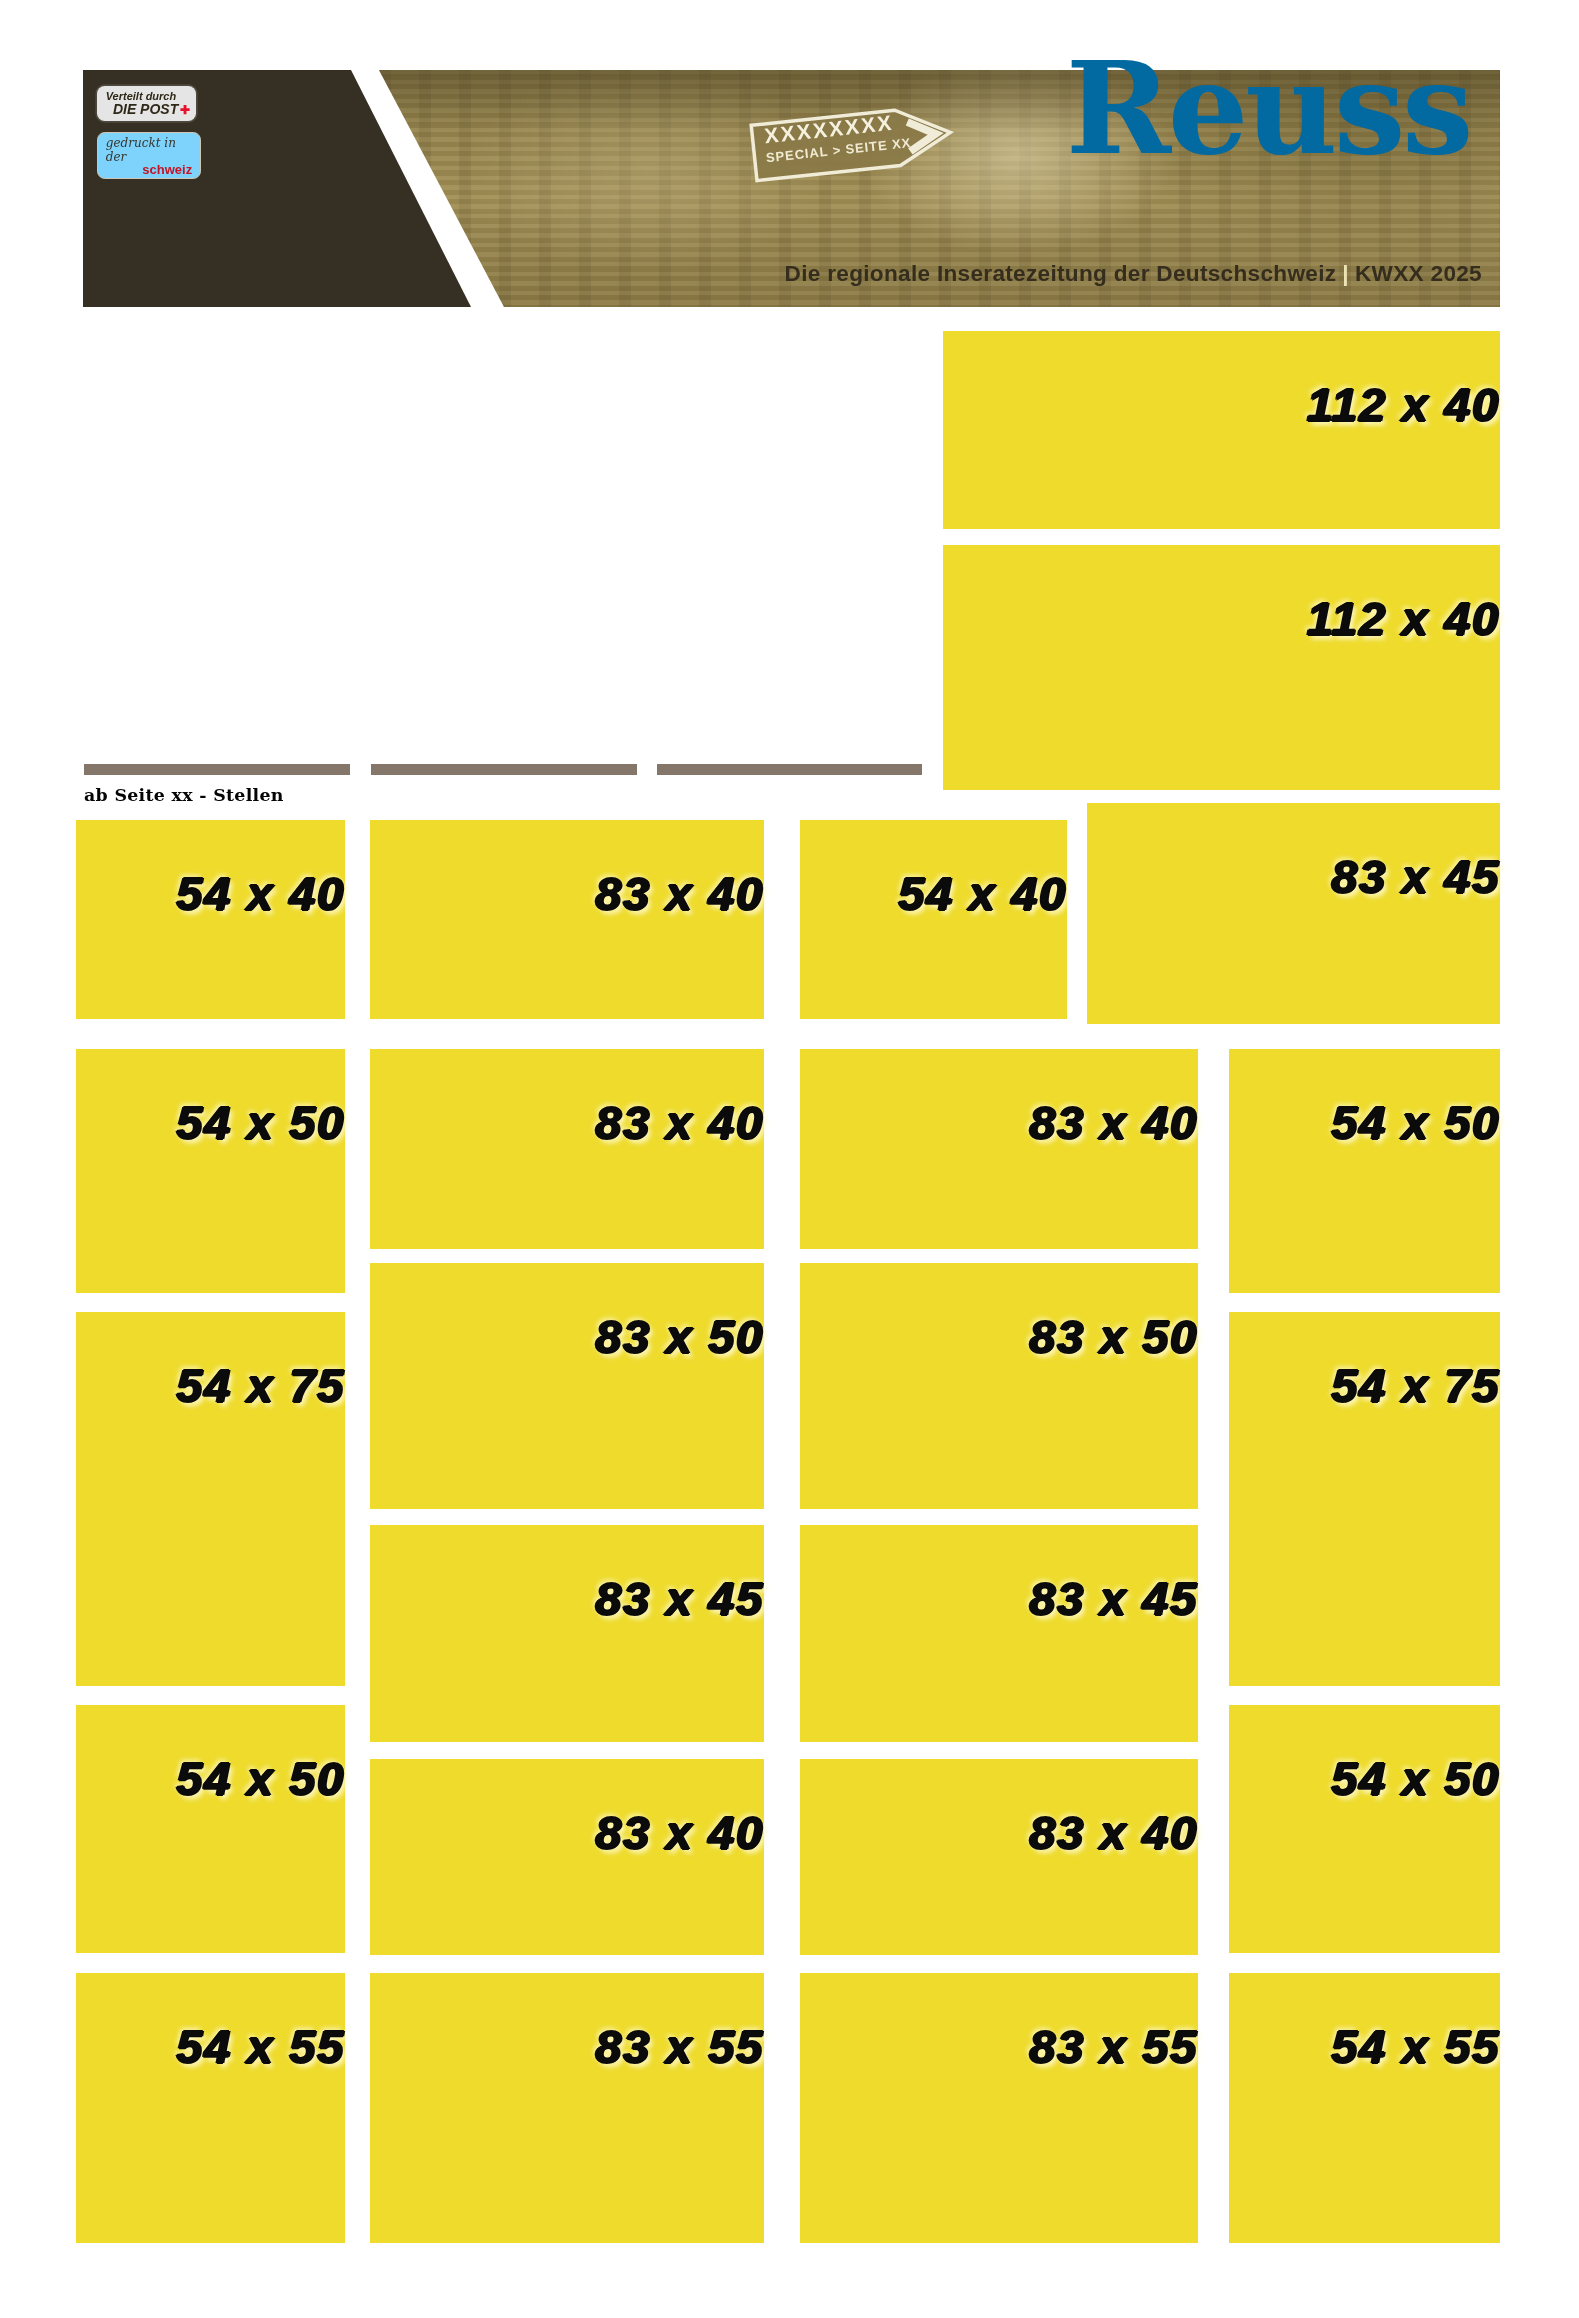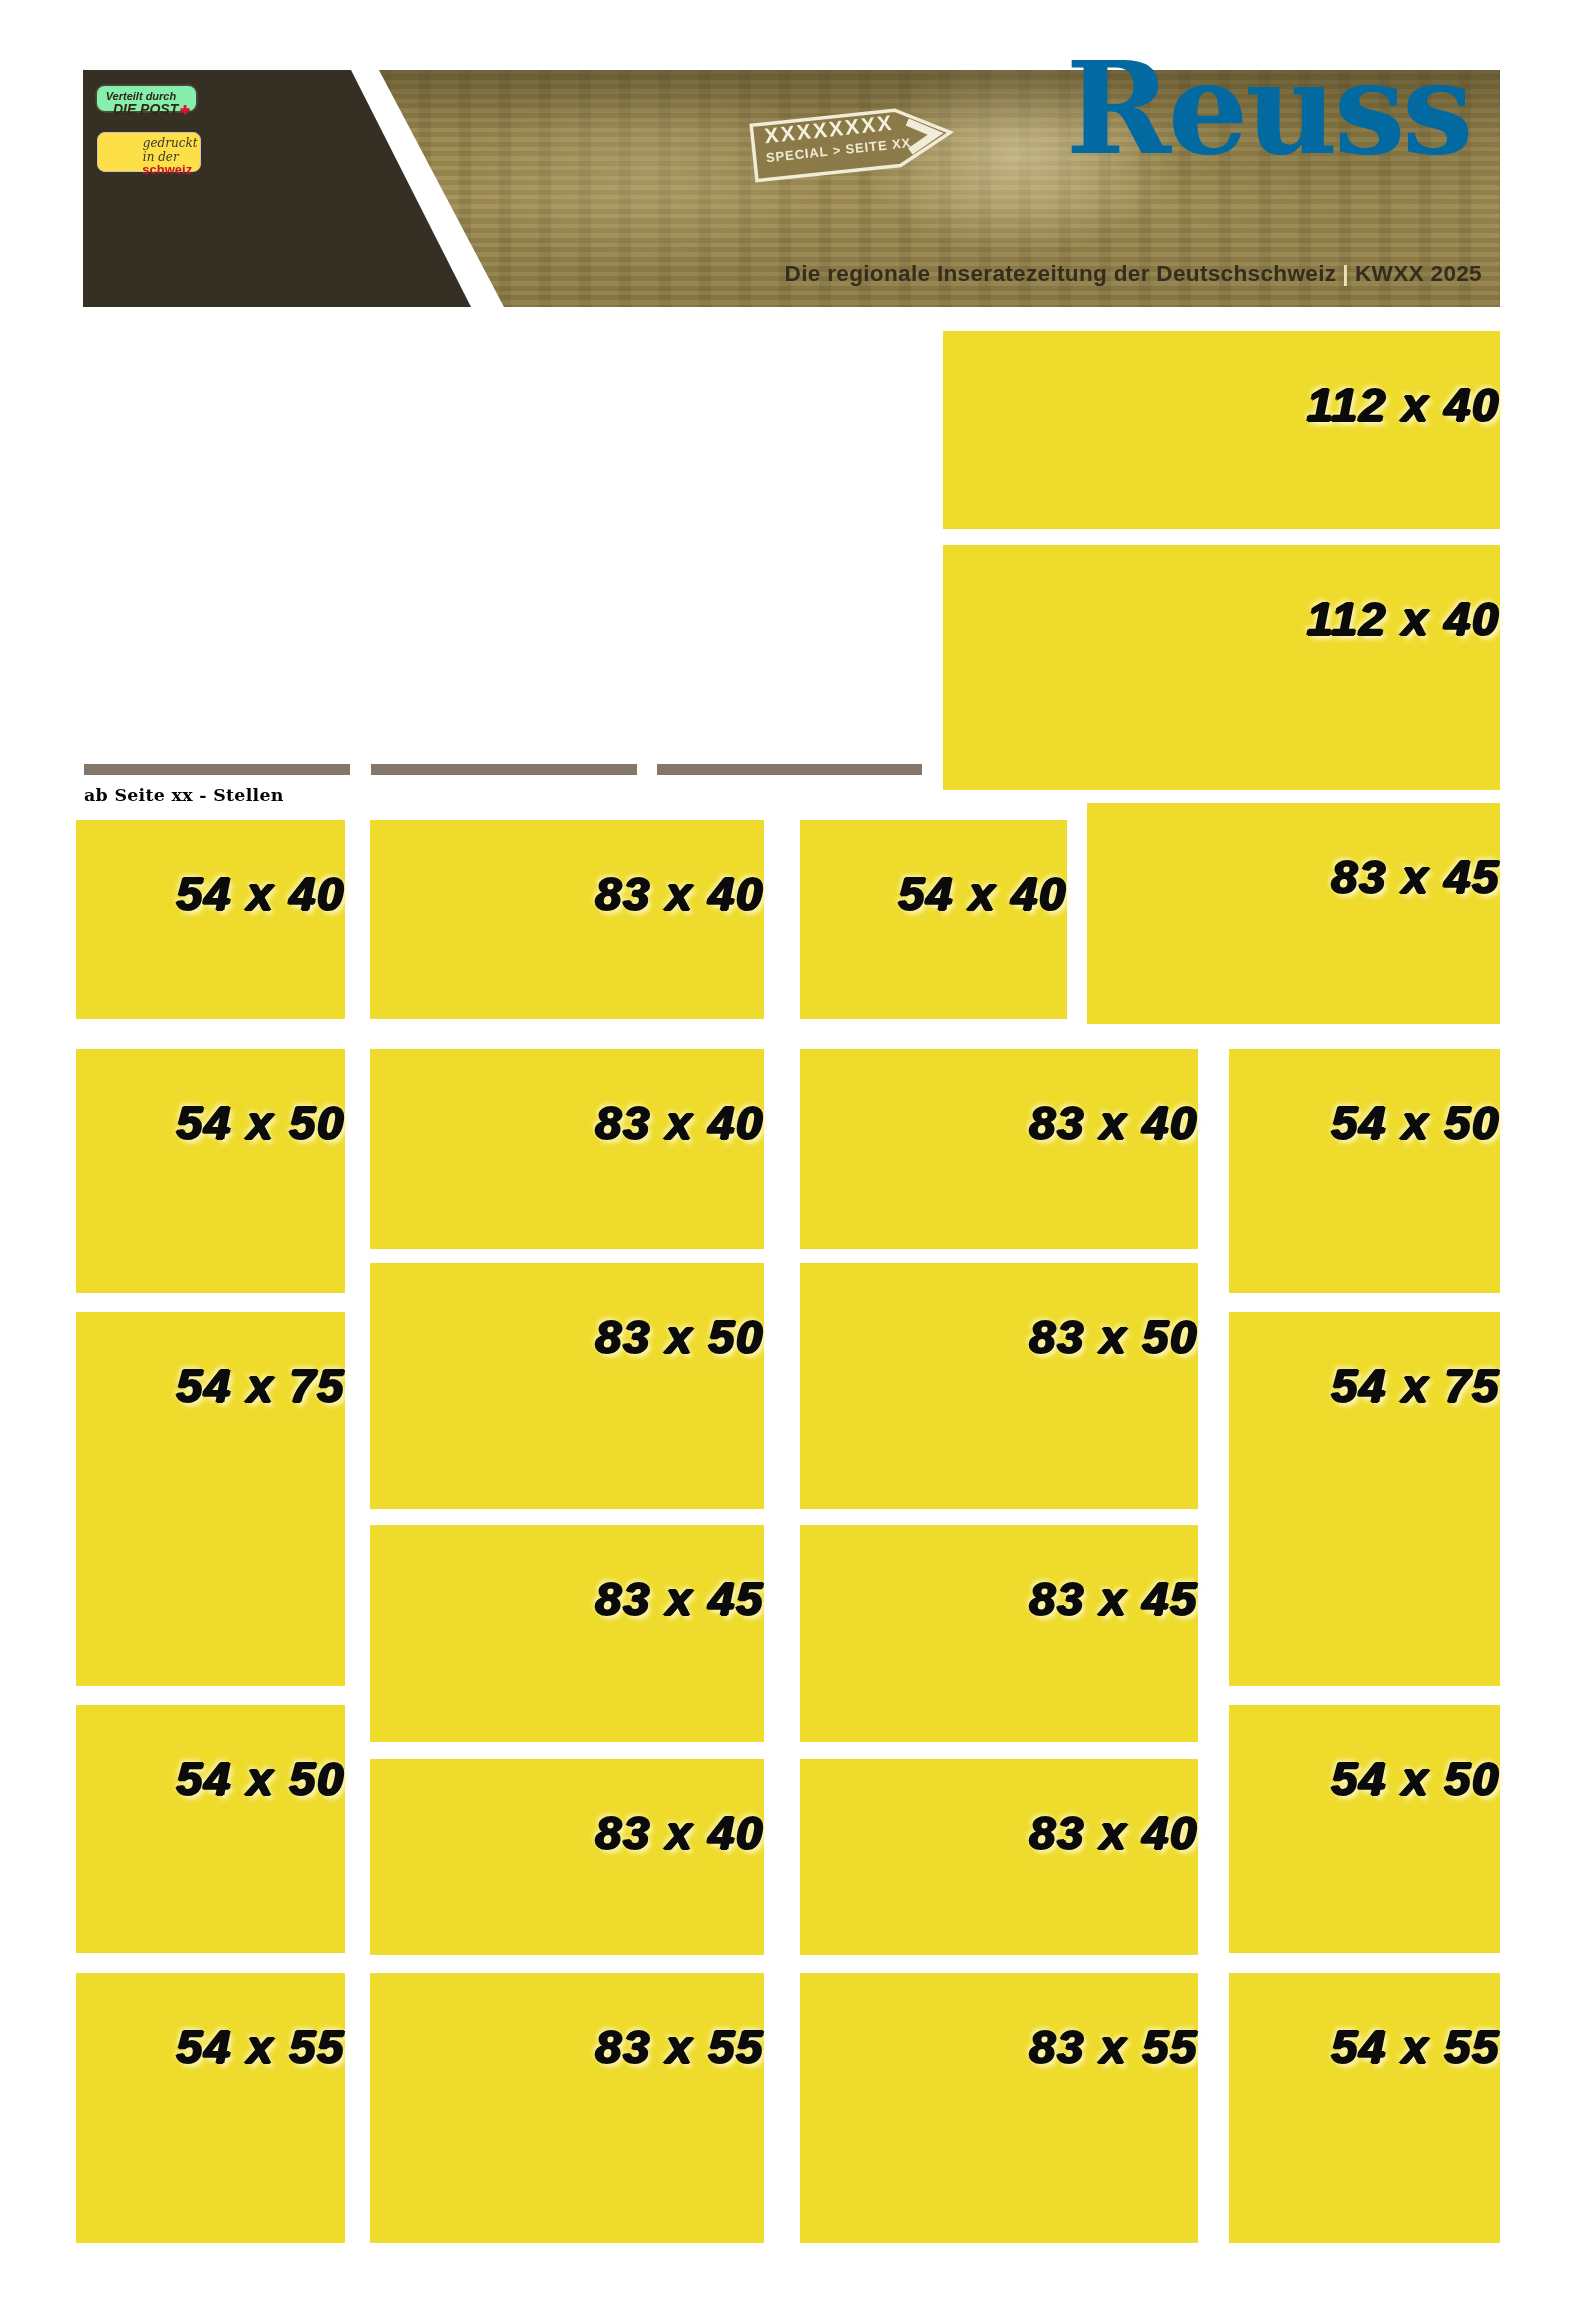--- a/index.html
+++ b/index.html
@@ -13,28 +13,28 @@
              clip-path:polygon(0 0,100% 0,100% 100%,125px 100%);
              background-image:
                linear-gradient(180deg, rgba(62,52,24,.40) 0%, rgba(62,52,24,0) 26%),
                radial-gradient(ellipse 218px 139px at 57% 36%, rgba(231,219,178,.55), rgba(231,219,178,0) 72%),
                radial-gradient(ellipse 261px 148px at 24% 42%, rgba(196,182,134,.35), rgba(196,182,134,0) 70%),
                radial-gradient(ellipse 374px 165px at 88% 28%, rgba(66,55,24,.22), rgba(66,55,24,0) 70%),
                repeating-linear-gradient(90deg, rgba(56,46,20,.10) 0 12px, rgba(56,46,20,0) 12px 40px),
                repeating-linear-gradient(180deg, rgba(246,237,200,.07) 0 4.4px, rgba(70,59,26,.09) 4.4px 9.6px),
                linear-gradient(180deg,#8d7c49 0%,#9a8951 38%,#a18f56 55%,#94834d 74%,#8b7a46 100%);}
 
-  .badge-post{position:absolute;left:97px;top:86px;width:99px;height:25px;background:#86efac;
+  .badge-post{position:absolute;left:97px;top:86px;width:99px;height:35px;background:#e5e5e5;
               border-radius:7.8px;color:#2f2818;z-index:3;box-shadow:0 0 0 1.7px rgba(255,255,255,.12);}
   .badge-post .bp1{font-size:11px;font-weight:bold;font-style:italic;padding:4.4px 0 0 8.7px;line-height:1.1;}
   .badge-post .bp2{text-align:right;padding-right:6px;font-style:italic;font-weight:bold;font-size:14px;line-height:1.1;}
   .badge-post .cross{color:#e8112d;font-style:normal;font-size:12px;margin-left:1.7px;}
 
-  .badge-print{position:absolute;left:97px;top:132px;width:104px;height:40px;background:#fde047;
-               border:1.7px solid #cfc5b4;border-radius:7.8px;color:#37352e;z-index:3;box-sizing:border-box;padding-left:37px;}
+  .badge-print{position:absolute;left:97px;top:132px;width:104px;height:47px;background:#7dd3fc;
+               border:1.7px solid #cfc5b4;border-radius:7.8px;color:#37352e;z-index:3;box-sizing:border-box;}
   .badge-print .gp1{font-family:"DejaVu Serif",serif;font-style:italic;font-size:12px;padding:4.4px 0 0 7.8px;line-height:1.1;}
   .badge-print .gp2{text-align:right;color:#c41425;font-weight:bold;font-size:13px;padding-right:7.8px;margin-top:-0.9px;line-height:1.1;}
 
   .urls{position:absolute;left:97px;top:251px;z-index:3;color:#f7f5ef;font-weight:bold;
         font-size:27px;line-height:36px;letter-spacing:0.4px;}
 
   .sign{position:absolute;left:750px;top:106px;width:207px;height:73px;transform:rotate(-6deg);z-index:2;}
   .sign svg{position:absolute;left:0;top:0;}
   .sign .sign-l1{position:absolute;left:15.7px;top:9.6px;font-size:21px;font-weight:bold;color:#f5f1de;letter-spacing:2.2px;line-height:1;}
   .sign .sign-l2{position:absolute;left:15px;top:36px;font-size:13px;font-weight:bold;color:#f0ead2;letter-spacing:0.9px;line-height:1;}

